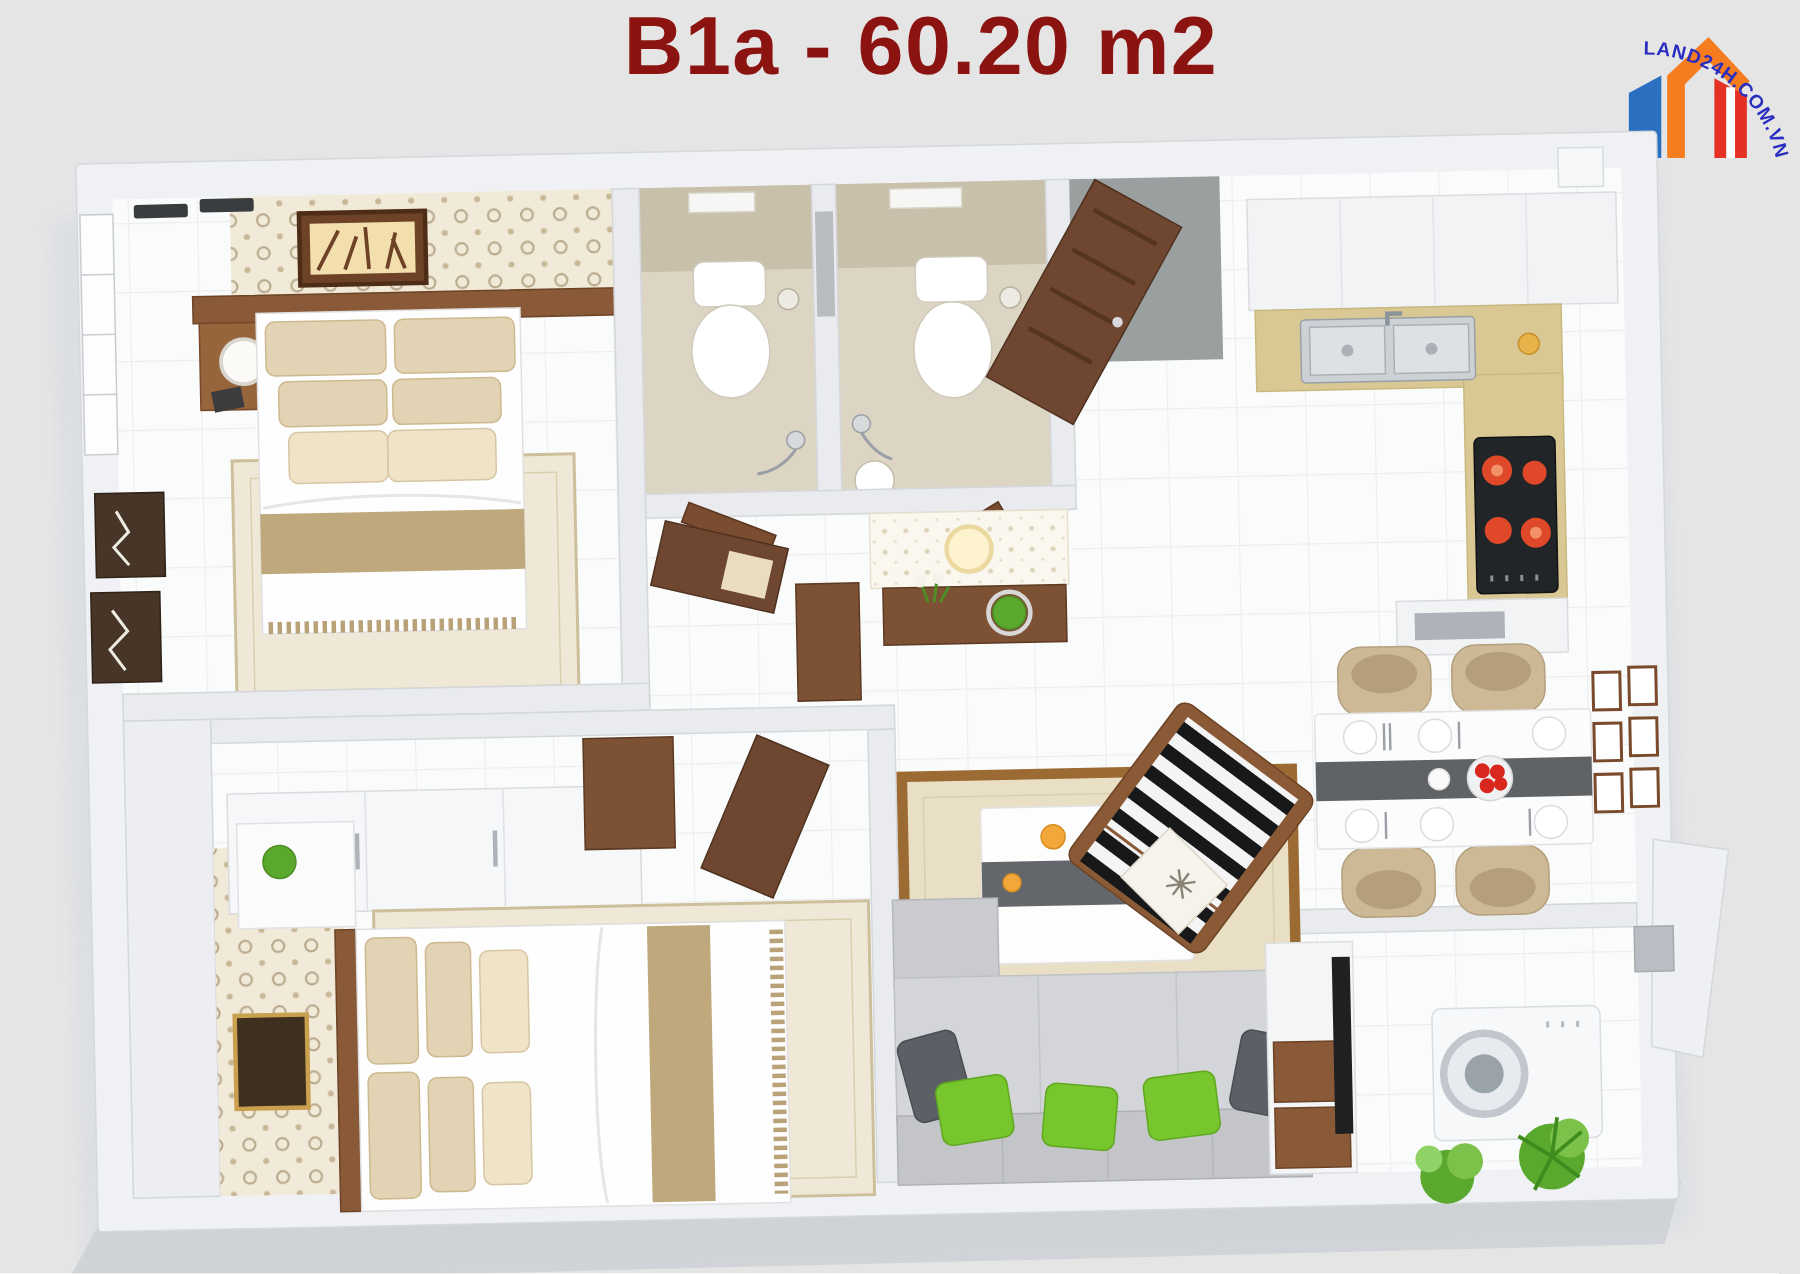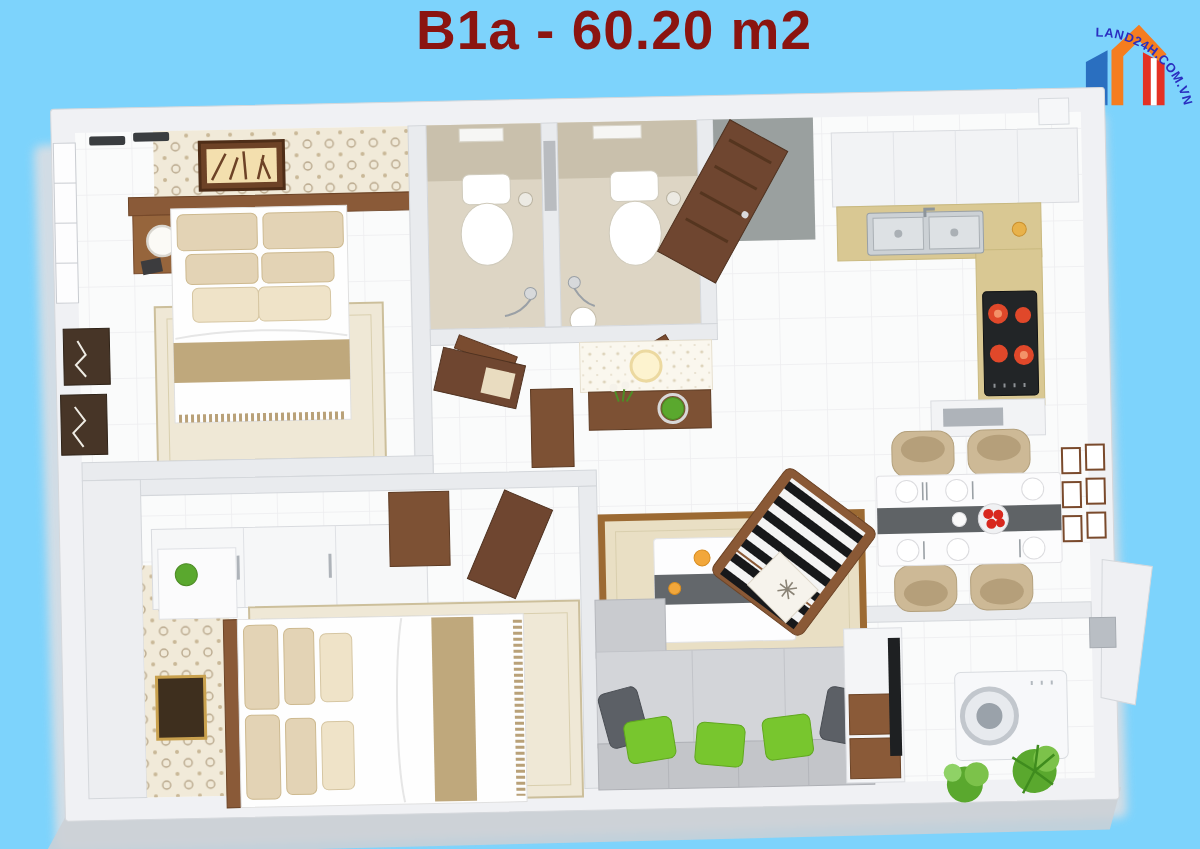--- a/index.html
+++ b/index.html
@@ -1,16 +1,16 @@
 <!DOCTYPE html>
 <html><head>
 <meta charset="utf-8">
 <style>
   html,body{margin:0;padding:0;background:#ffffff;}
-  .stage{position:relative;width:1200px;height:849px;background:#7dd3fc;overflow:hidden;
+  .stage{position:relative;width:1200px;height:849px;background:#e5e5e5;overflow:hidden;
          font-family:"Liberation Sans", sans-serif;}
   .page-title{position:absolute;top:-2px;left:0;width:100%;margin:0;text-align:center;
               font-size:55px;font-weight:bold;color:#8b1410;letter-spacing:1px;
               transform:translateX(14px);}
   .logo-svg{position:absolute;top:0;right:2px;width:118px;height:132px;}
   .plan-svg{position:absolute;top:0;left:0;width:1200px;height:849px;}
   .logo-text{font-family:"Liberation Sans", sans-serif;font-size:13px;font-weight:bold;letter-spacing:.6px;}
 </style>
 </head>
 <body>

